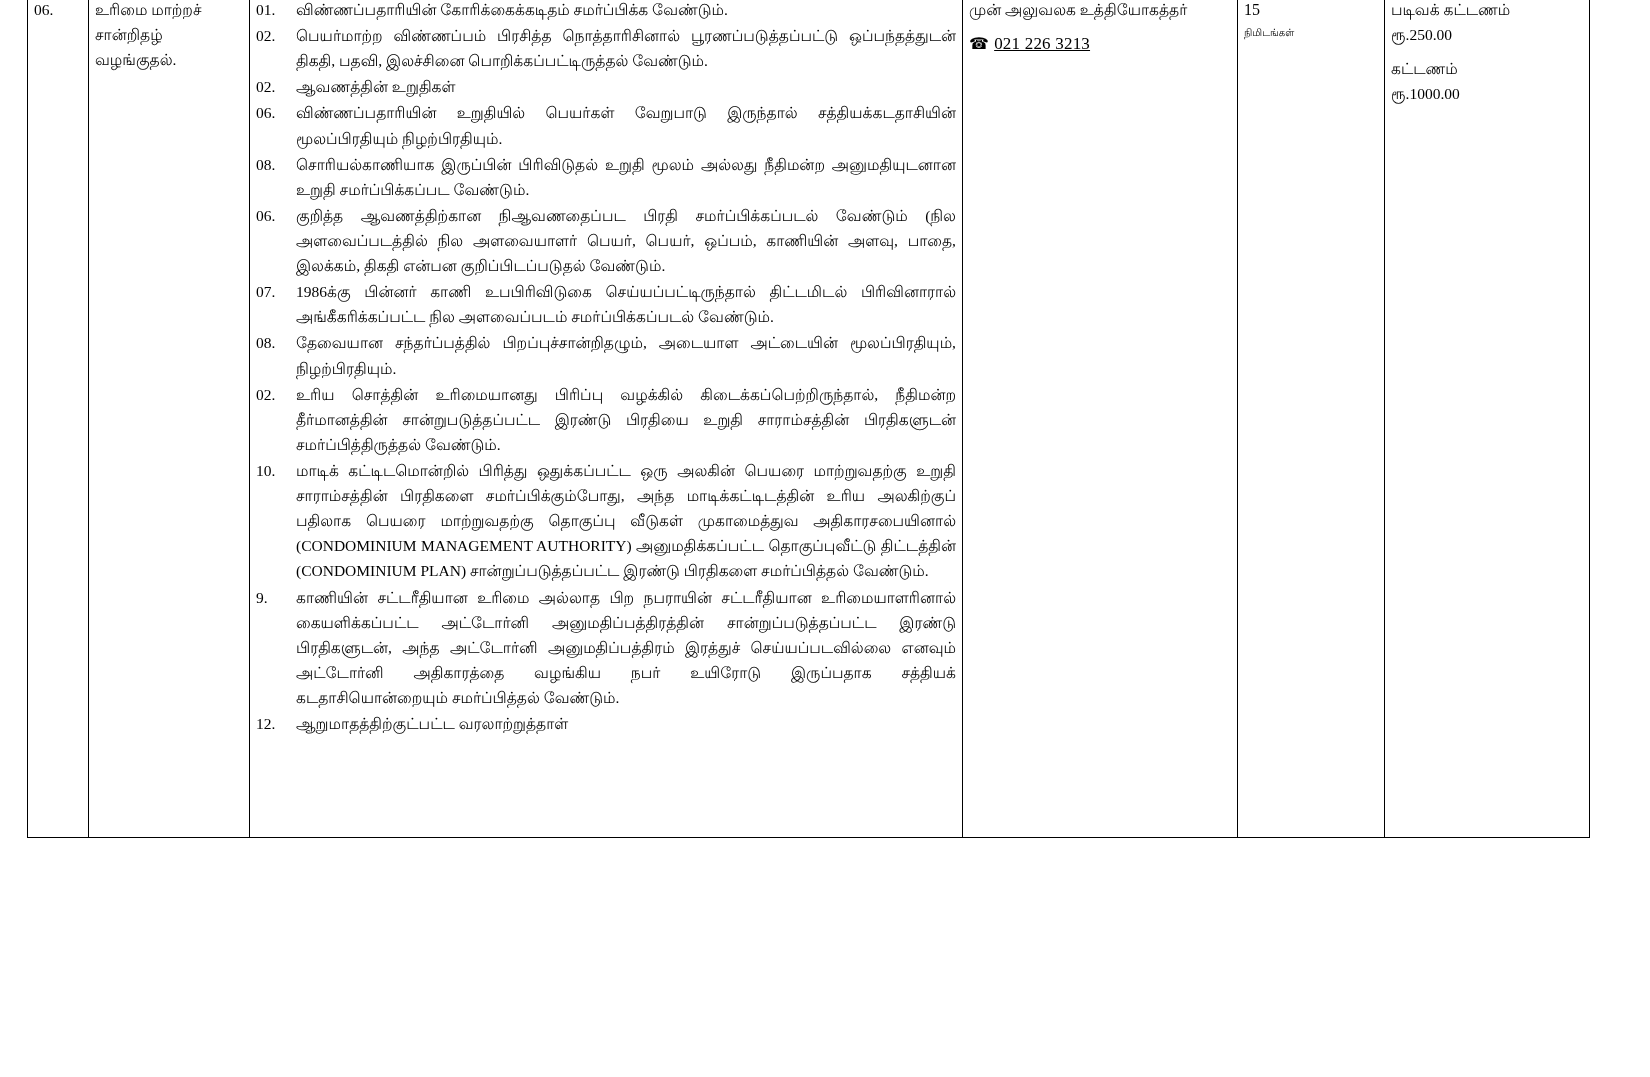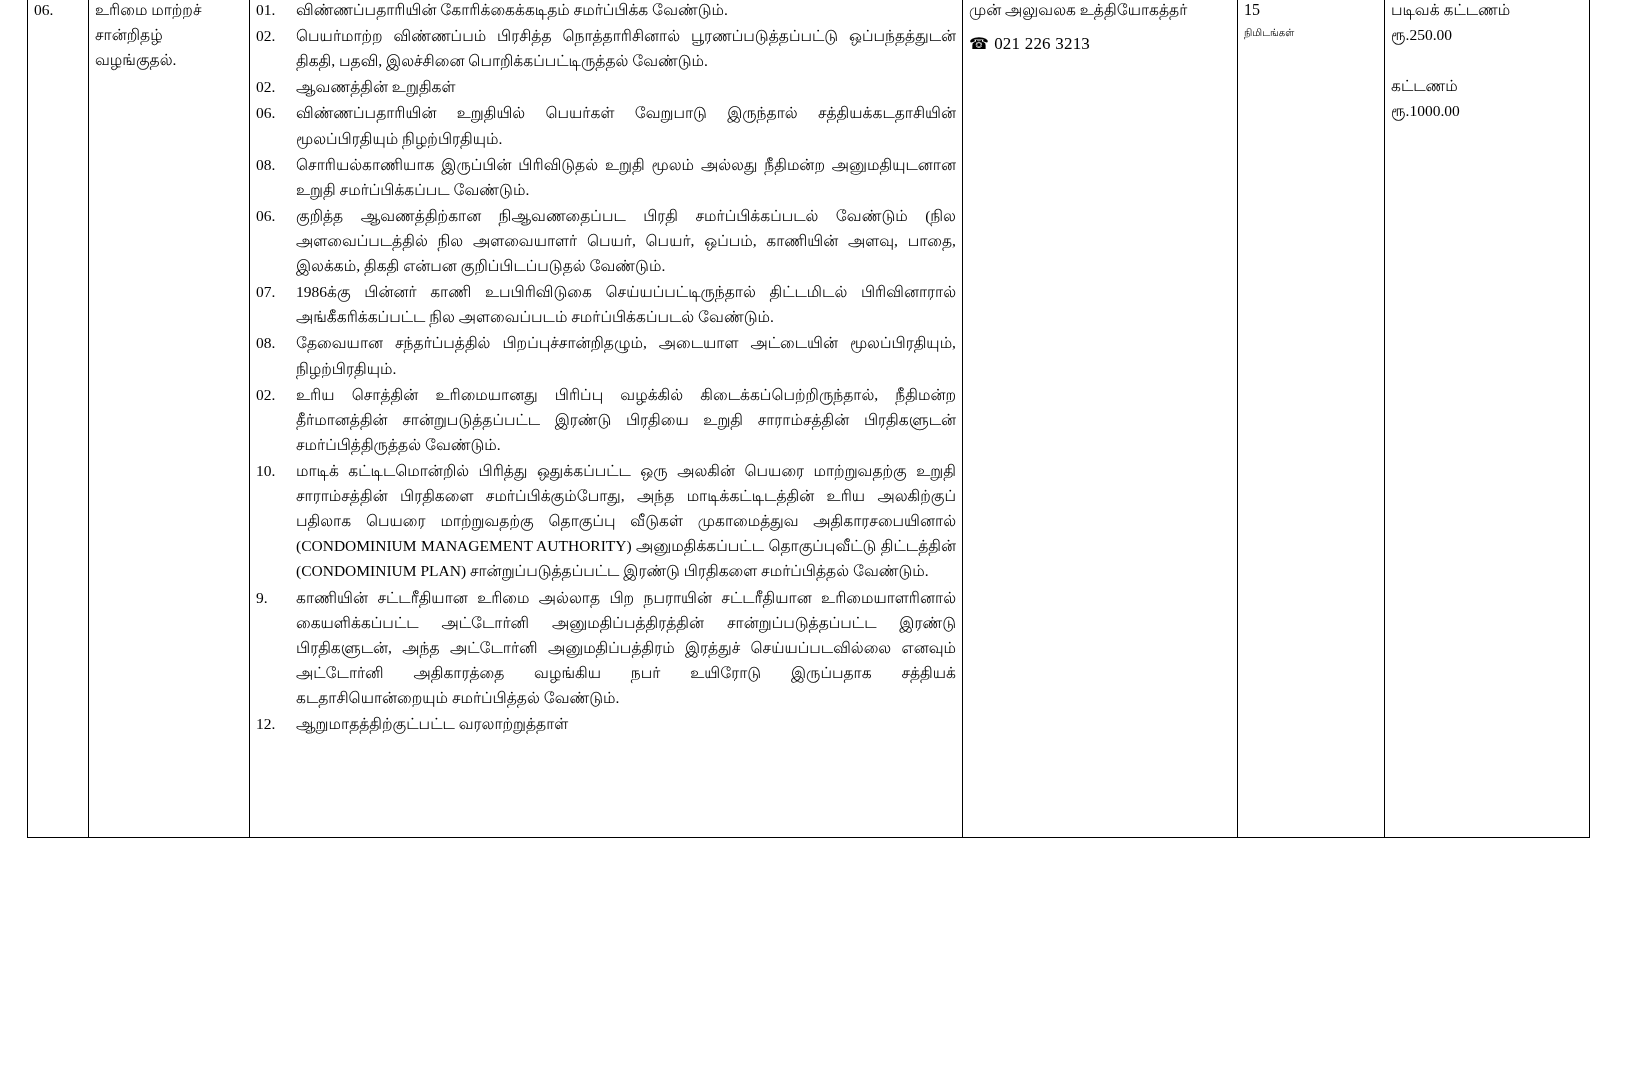--- a/index.html
+++ b/index.html
@@ -105,27 +105,28 @@
     margin-bottom: 2px;
   }
   .time-unit {
     display: block;
     font-size: 10px;
   }
   .fee-block {
     margin: 0;
   }
   .fee-block.second {
-    margin-top: 26px;
+    margin-top: 9px;
   }
   .fee-line {
     display: block;
   }
   .nowrap {
     white-space: nowrap;
+    text-decoration: underline;
   }
 </style>
 </head>
 <body>
 
 <div class="page">
   <table class="doc-table">
     <tbody>
       <tr>
         <td class="col-no">

